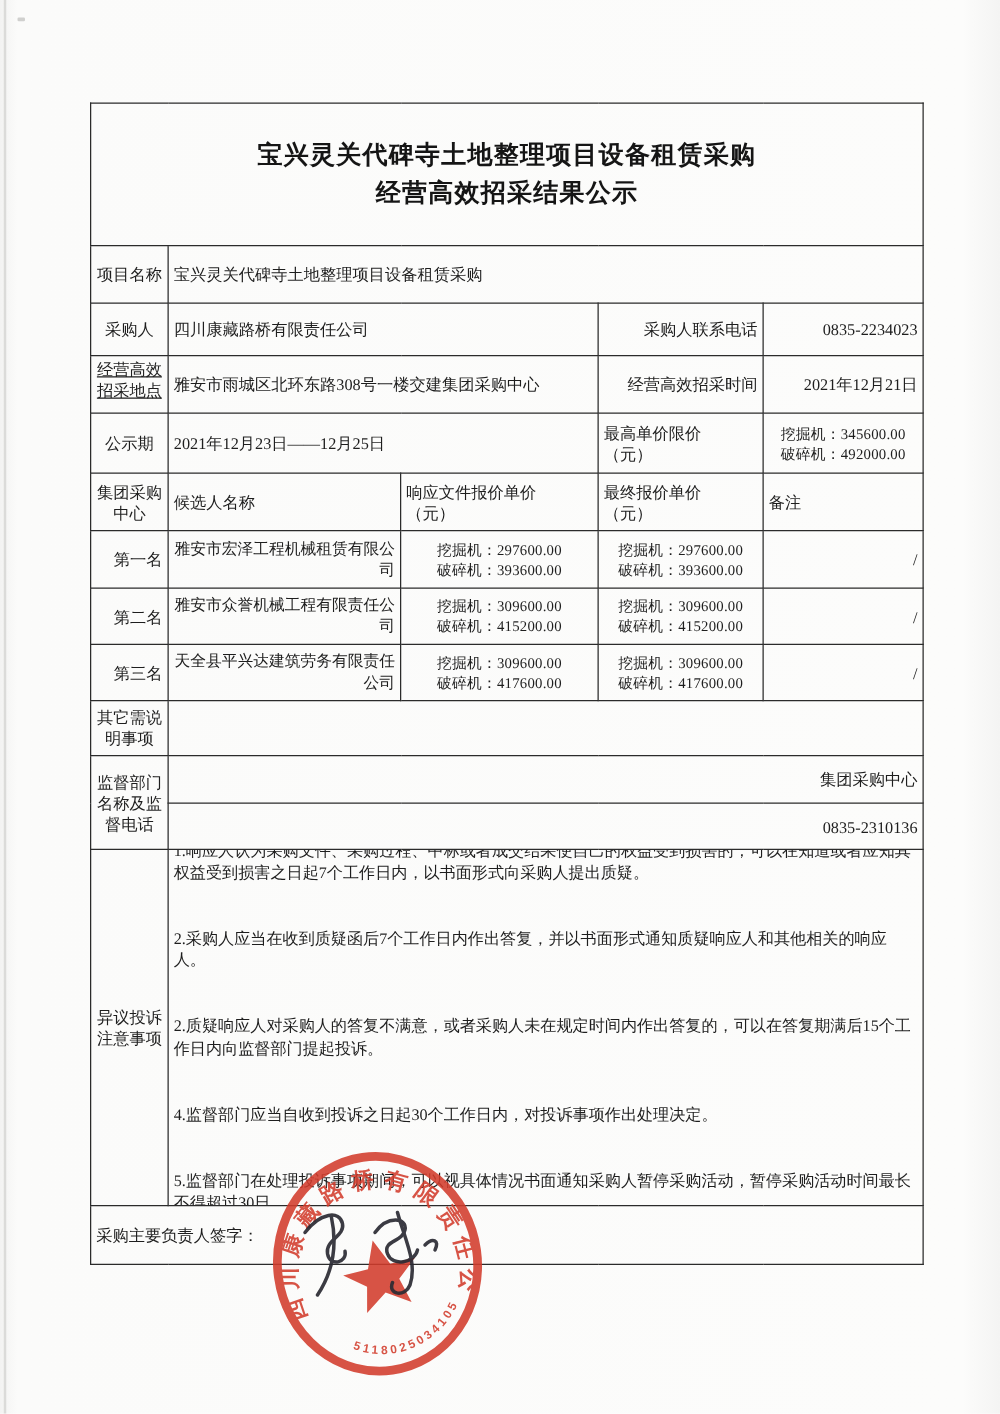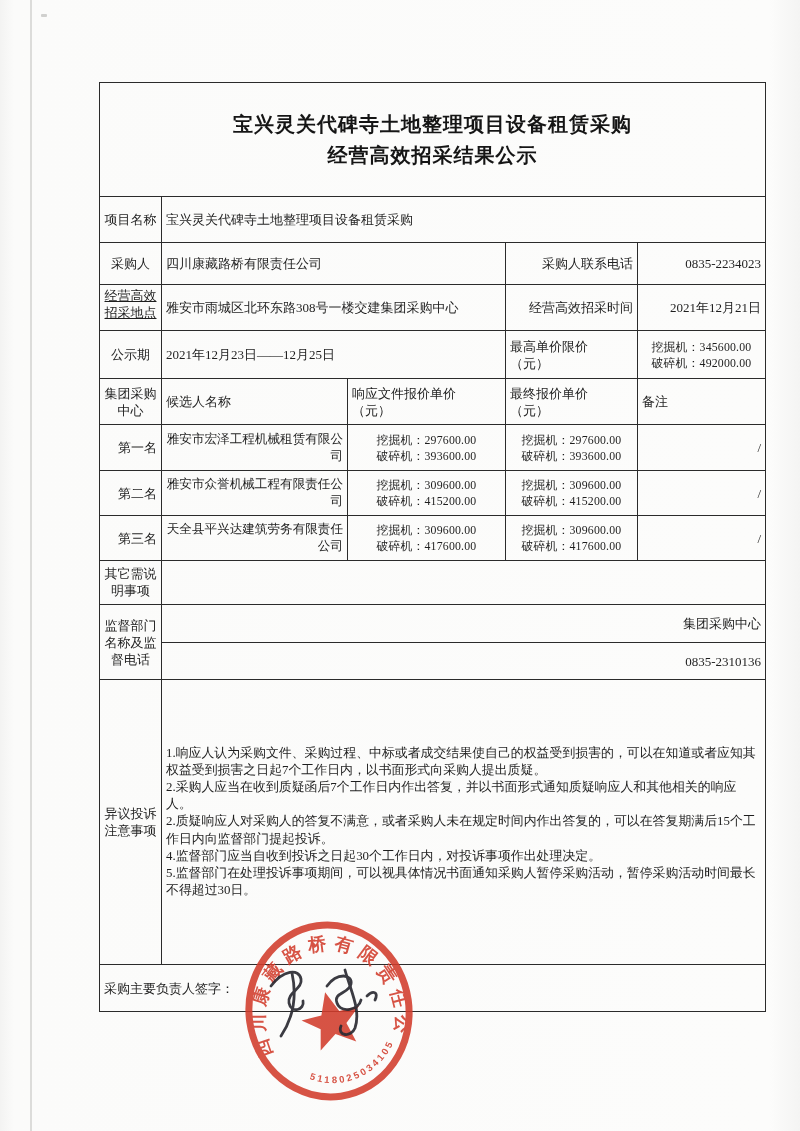--- a/index.html
+++ b/index.html
@@ -4,21 +4,21 @@
 <style>
   html,body{margin:0;padding:0;}
   body{
     width:800px;height:1131px;
     background:linear-gradient(90deg,#f3f3f2 0px,#fbfbfa 14px,#fcfcfb 770px,#f4f4f3 800px);
     font-family:"Liberation Serif","DejaVu Serif",serif;
     color:#1e1e1e;
     position:relative;
     overflow:hidden;
   }
-  .page{position:absolute;left:0;top:0;width:632px;height:1131px;margin-left:27px;}
+  .page{position:absolute;left:0;top:0;width:632px;height:1131px;}
   .scan-line{position:absolute;left:3px;top:0;width:2px;height:1131px;background:#d4d4d2;opacity:.8;}
   .scan-dot{position:absolute;left:14px;top:14px;width:6px;height:3px;background:#bdbdbb;opacity:.7;border-radius:1px;}
 
   table.doc{
     position:absolute;left:72px;top:82px;width:666px;
     border-collapse:collapse;table-layout:fixed;
     background:transparent;
   }
   table.doc td{
     border:1.6px solid #2b2b2b;
@@ -37,21 +37,21 @@
   .lbl{text-align:center;padding-left:5px;padding-right:2px;}
   .lbl-inner{line-height:17px;}
   .clip3{height:41px;overflow:hidden;text-decoration:underline;}
   .clip2{height:36px;overflow:hidden;}
   .val{padding-left:8px;}
   .ctr{text-align:right;}
   .price-cell{text-align:center;}
   .price-block{display:inline-block;text-align:left;font-size:11.8px;line-height:16px;letter-spacing:.2px;}
   .hdr{text-align:left;line-height:18px;}
   .objection-cell{padding:6px 10px;}
-  .objection-wrap{display:flex;flex-direction:column;justify-content:center;height:272px;}
+  .objection-wrap{display:flex;flex-direction:column;justify-content:center;height:272px;gap:36px;}
   .objection-item{font-size:12.9px;line-height:17.2px;text-align:left;}
   .sig-cell{padding-left:7px;font-size:13.5px;}
   .remark{font-size:14px;}
 
   .seal{position:absolute;left:200px;top:903px;width:205px;height:205px;z-index:5;}
   .seal svg{width:100%;height:100%;}
 </style>
 </head>
 <body>
 

